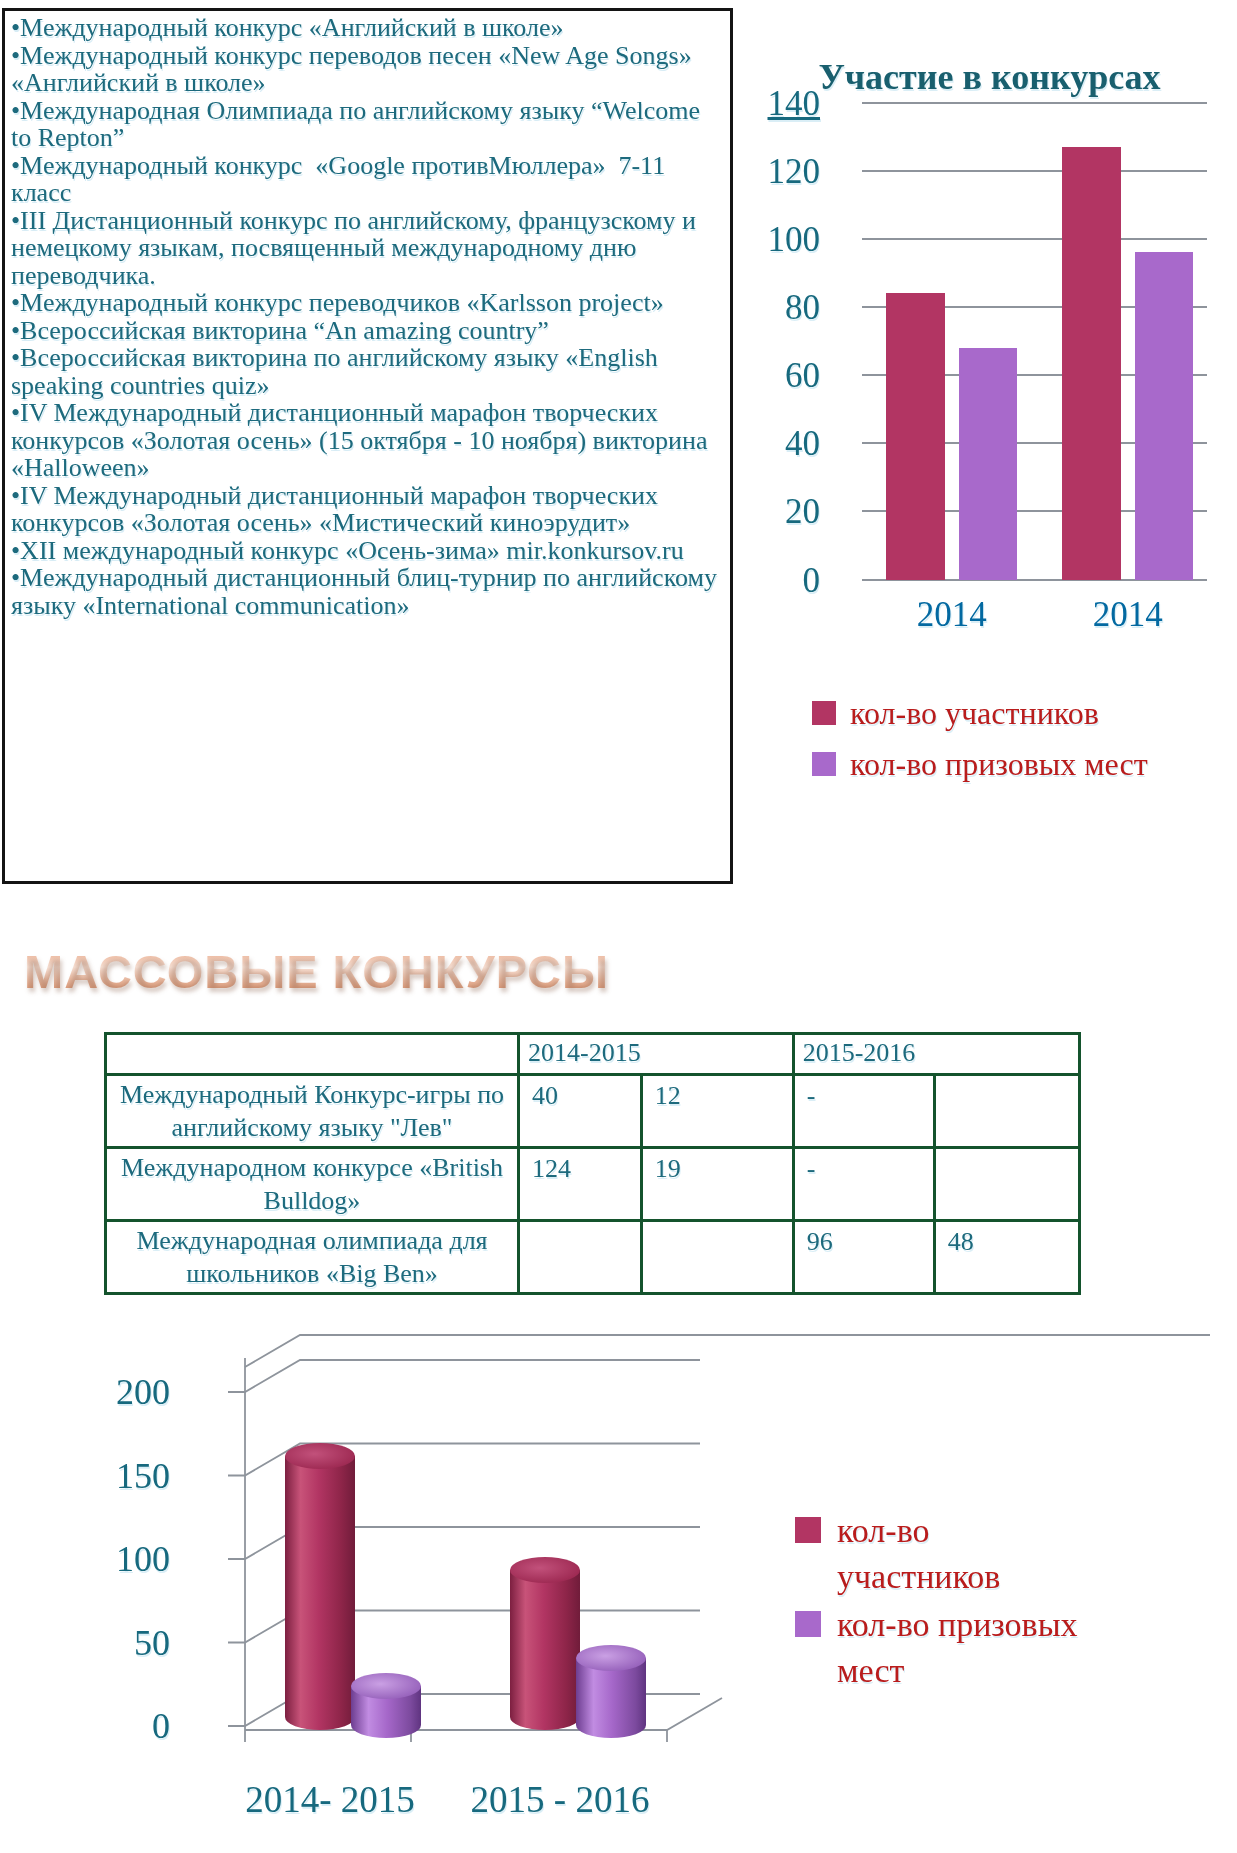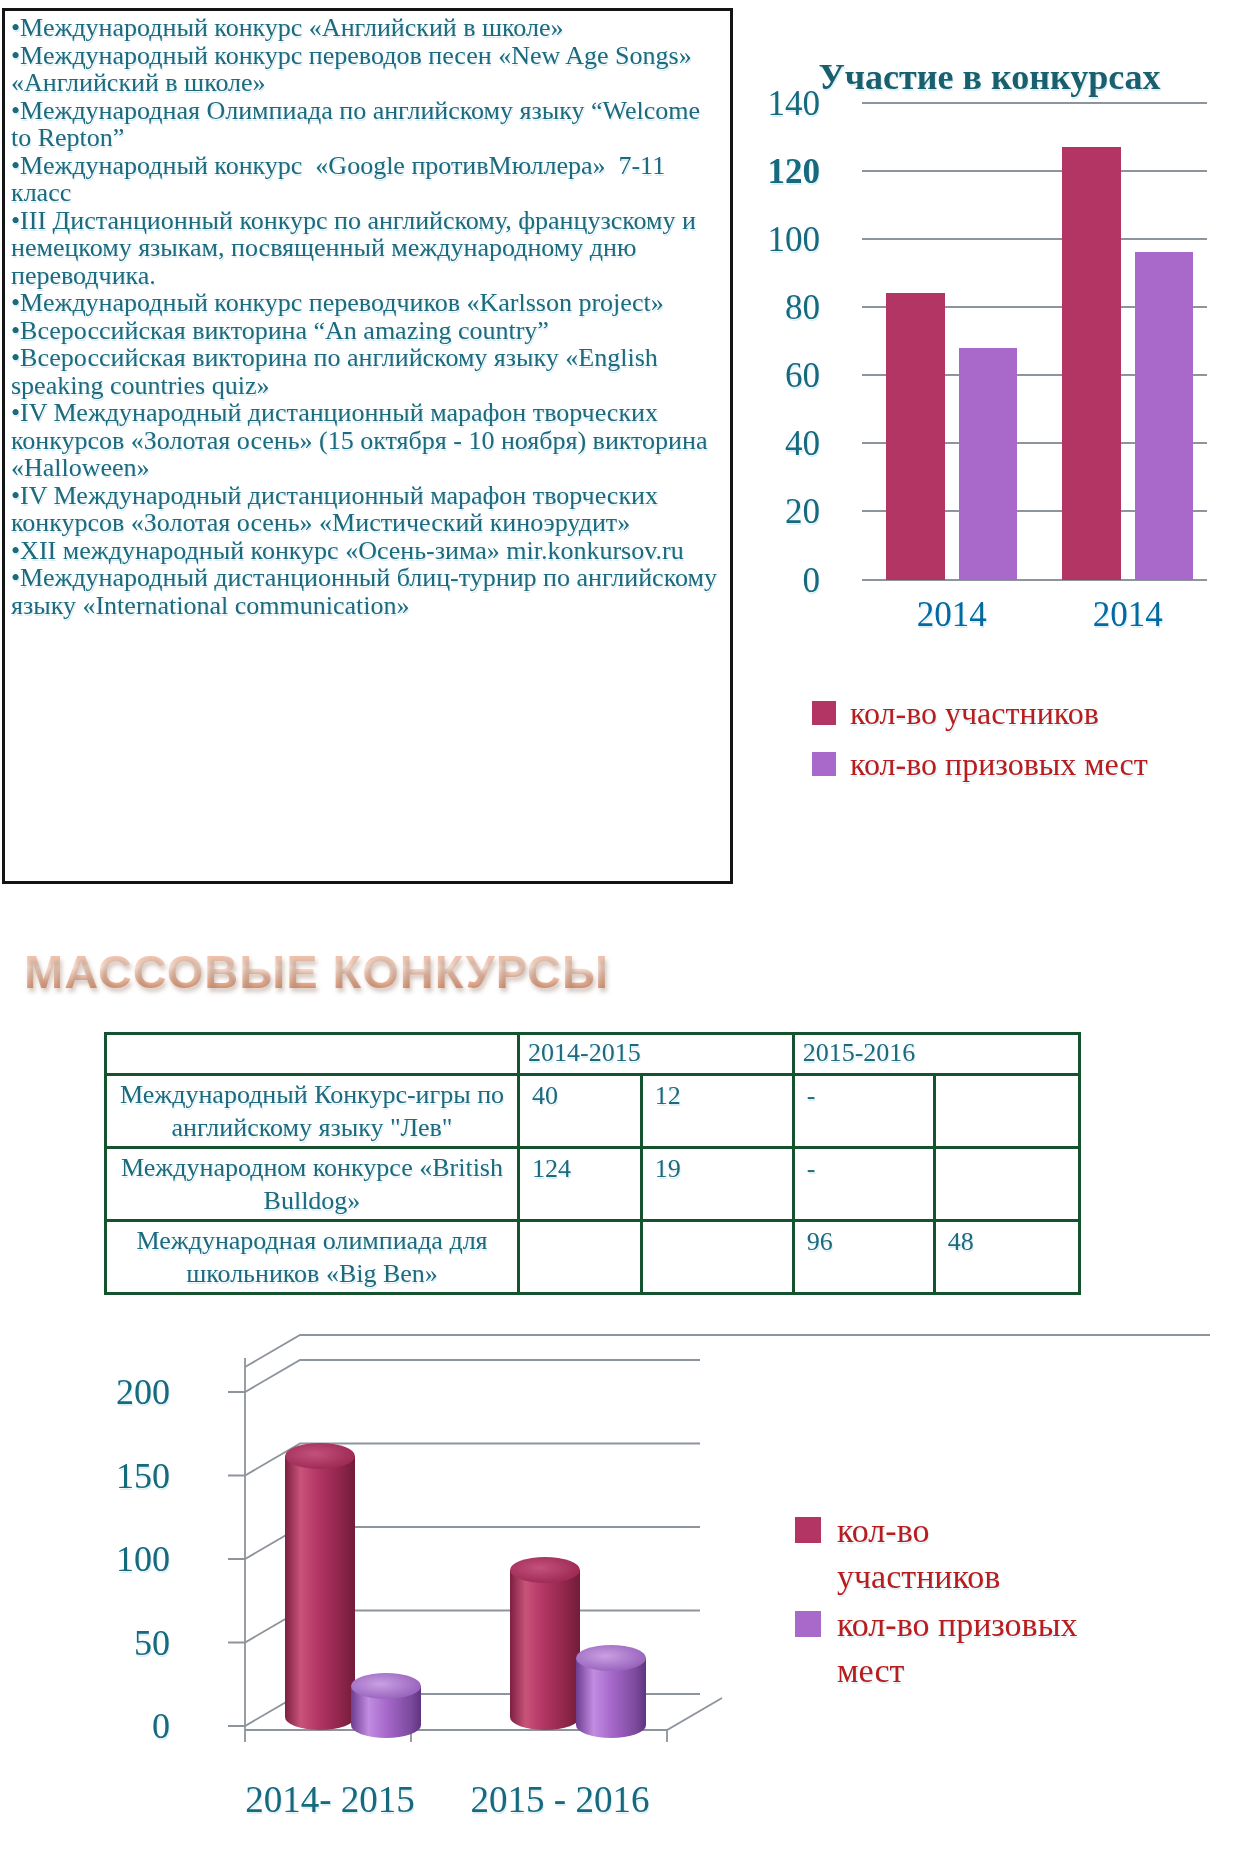--- a/index.html
+++ b/index.html
@@ -103,22 +103,22 @@
 
     <div class="li">•XII международный конкурс «Осень-зима» mir.konkursov.ru</div>
 
     <div class="li">•Международный дистанционный блиц-турнир по английскому языку «International communication»</div>
   </div>
 
 <div class="c1">
   <div class="c1-title">Участие в конкурсах</div>
   <div class="c1-plotrow">
     <div class="c1-yaxis" id="c1-yaxis">
-        <div class="c1-ylab" style="bottom: calc(100% - 20px);">140</div>
-        <div class="c1-ylab" style="bottom: calc(85.7143% - 20px); font-weight: bold;">120</div>
+        <div class="c1-ylab" style="bottom: calc(100% - 20px); text-decoration: underline;">140</div>
+        <div class="c1-ylab" style="bottom: calc(85.7143% - 20px);">120</div>
         <div class="c1-ylab" style="bottom: calc(71.4286% - 20px);">100</div>
         <div class="c1-ylab" style="bottom: calc(57.1429% - 20px);">80</div>
         <div class="c1-ylab" style="bottom: calc(42.8571% - 20px);">60</div>
         <div class="c1-ylab" style="bottom: calc(28.5714% - 20px);">40</div>
         <div class="c1-ylab" style="bottom: calc(14.2857% - 20px);">20</div>
         <div class="c1-ylab" style="bottom: calc(0% - 20px);">0</div>
       </div>
     <div class="c1-plot" id="c1-plot">
         <div class="c1-grid" style="bottom: 100%;"></div>
         <div class="c1-grid" style="bottom: 85.7143%;"></div>

